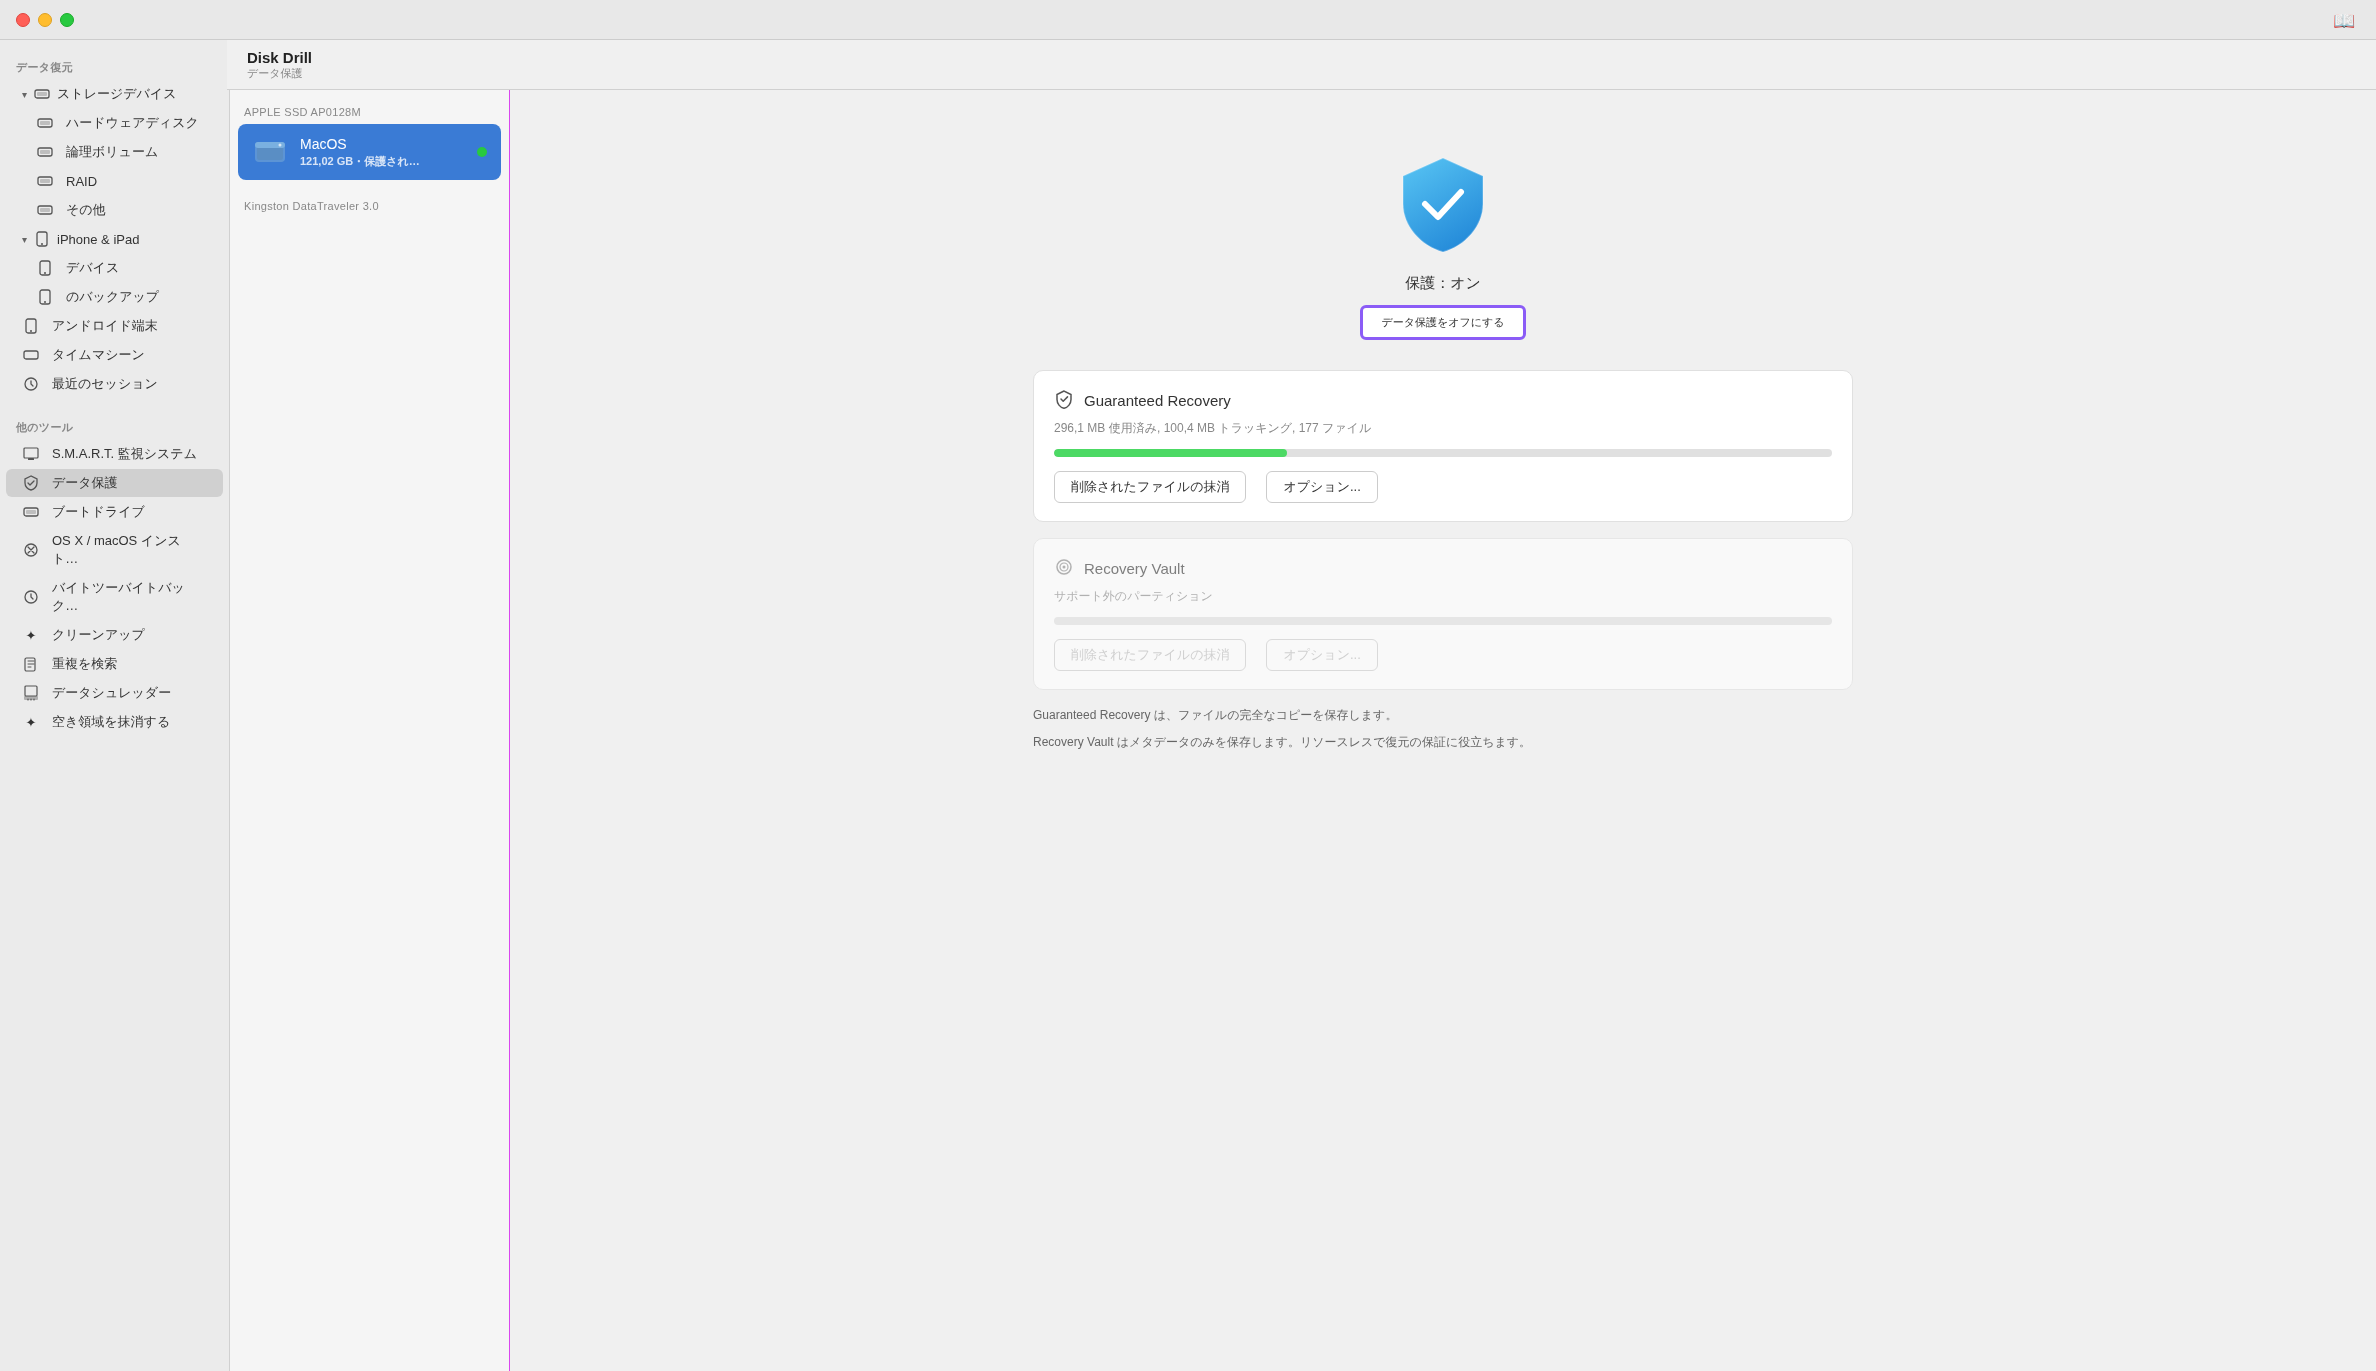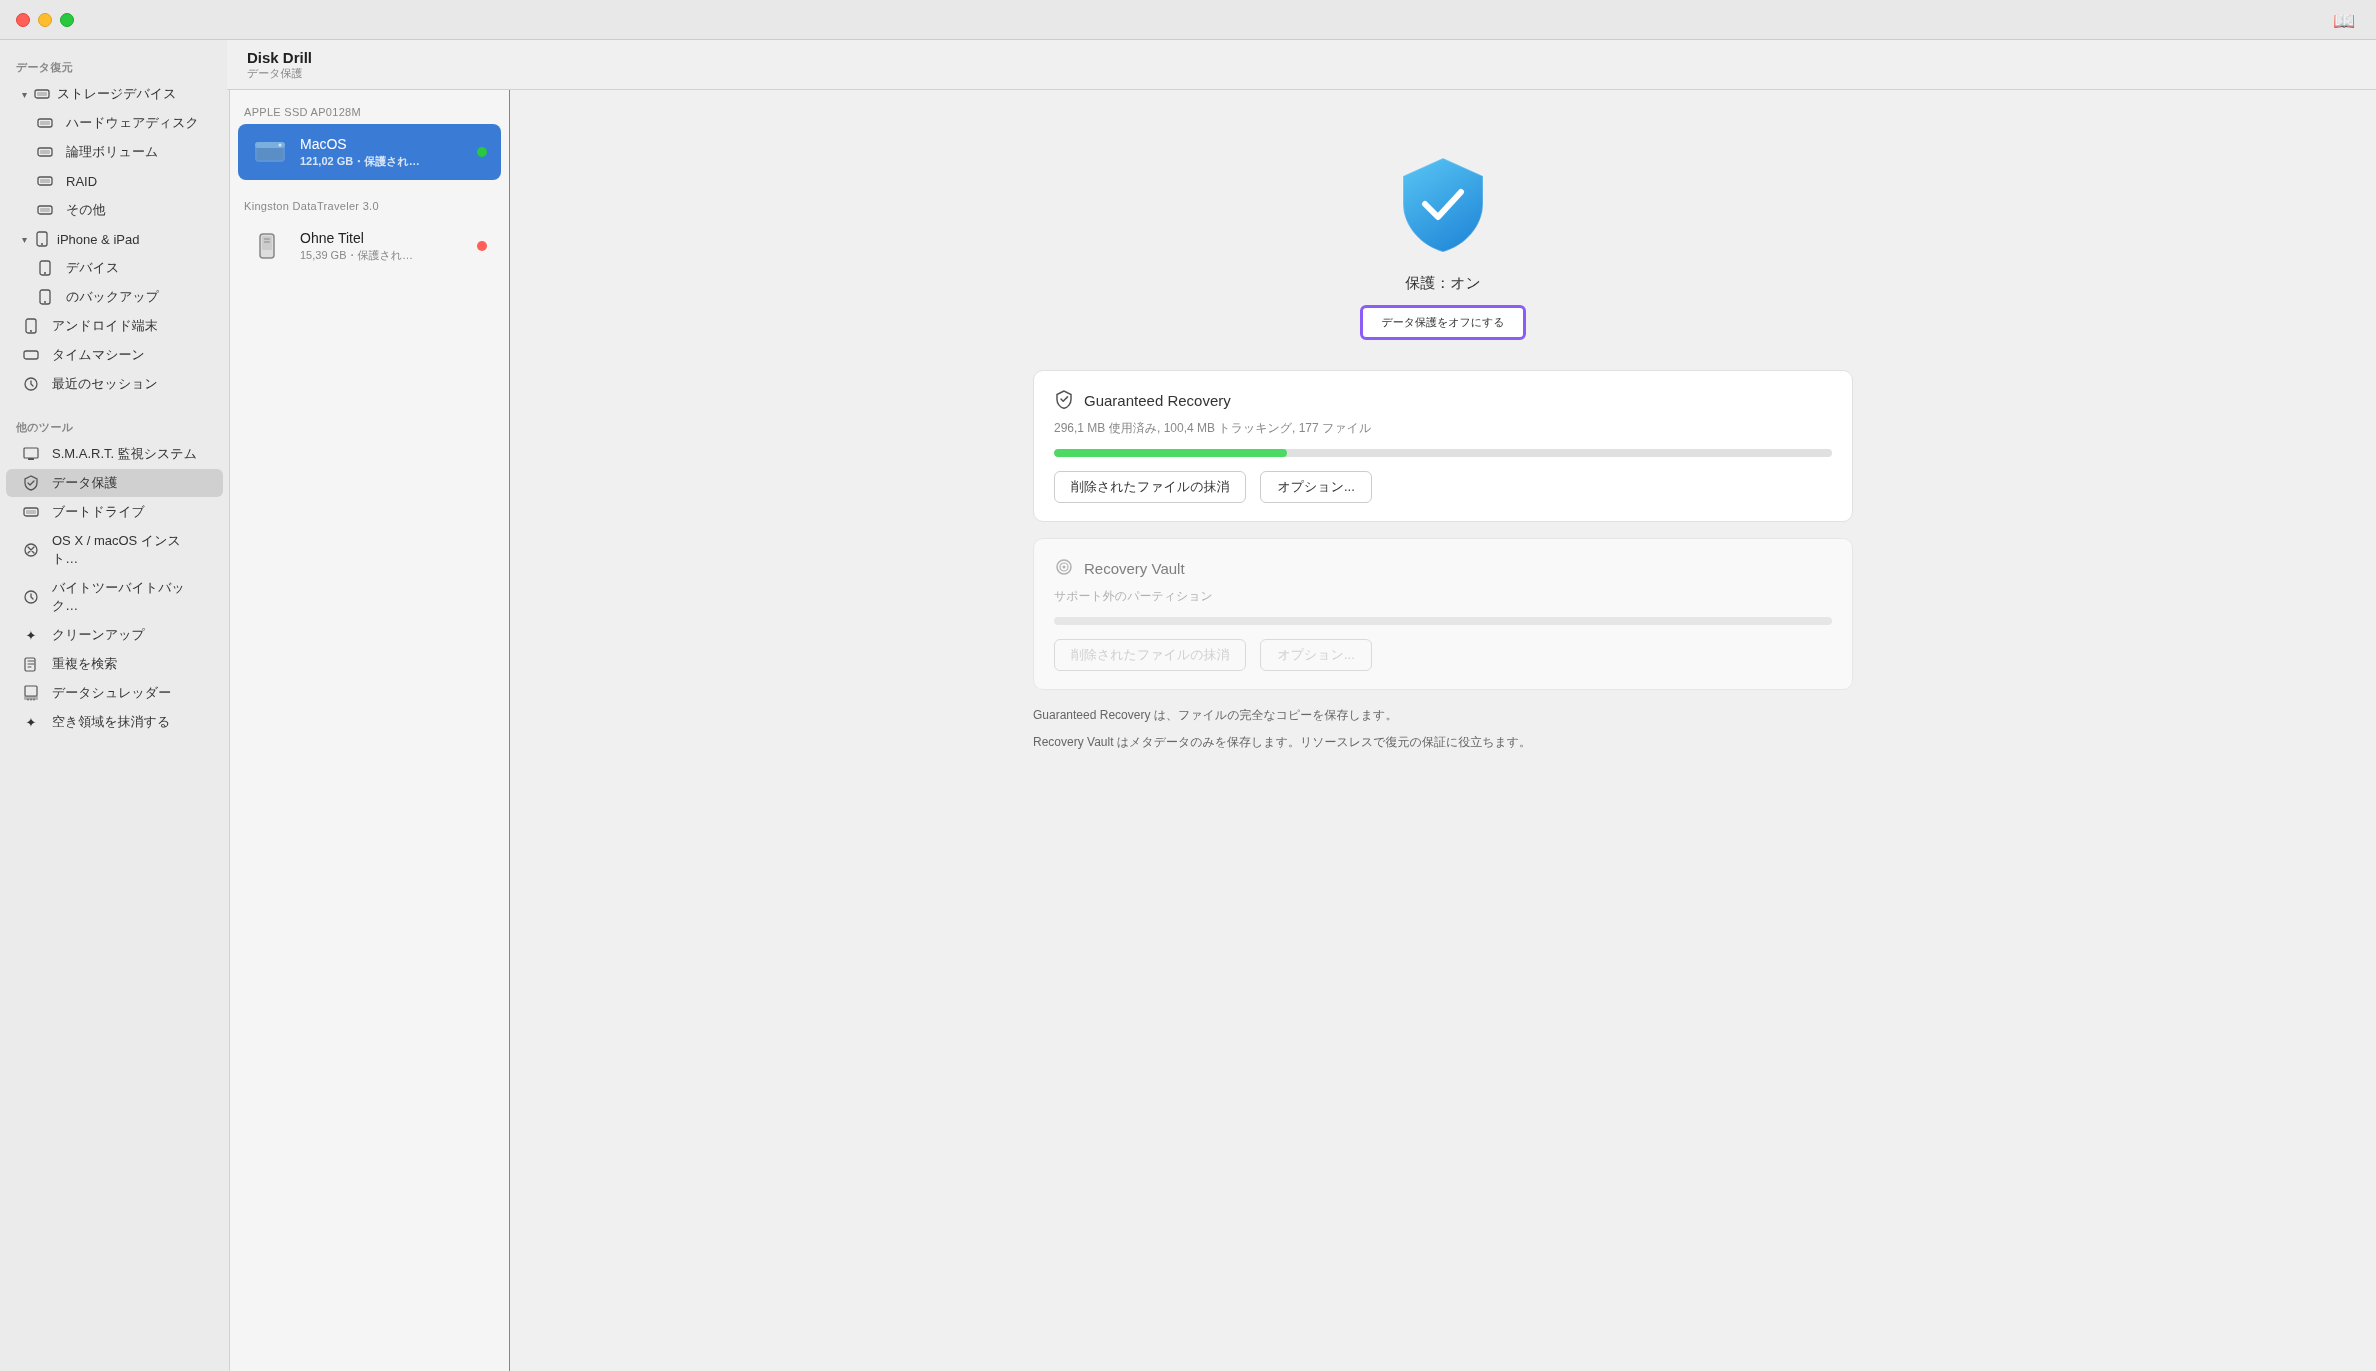--- a/index.html
+++ b/index.html
@@ -255,21 +255,21 @@
       overflow: hidden;
     }
     .progress-bar-fill {
       height: 100%;
       border-radius: 4px;
       background: #4cd964;
     }
 
     .card-buttons {
       display: flex;
-      gap: 14px;
+      gap: 20px;
     }
 
     .card-button {
       padding: 6px 16px;
       background: white;
       border: 1px solid #ccc;
       border-radius: 6px;
       font-size: 13px;
       cursor: pointer;
       color: #333;
@@ -532,35 +532,20 @@
         </div>
         <div style="flex:1; min-width:0;">
           <div class="drive-name">MacOS</div>
           <div class="drive-info">121,02 GB・保護され…</div>
         </div>
         <div class="status-dot green"></div>
       </div>
 
       <div class="drive-group-label" style="margin-top:12px;">Kingston DataTraveler 3.0</div>
 
-      <div class="drive-item">
-        <div class="drive-icon">
-          <svg width="36" height="36" viewBox="0 0 36 36" fill="none">
-            <rect x="8" y="6" width="14" height="24" rx="3" stroke="#888" stroke-width="1.5" fill="#ddd"></rect>
-            <rect x="10" y="8" width="10" height="14" rx="1" fill="#ccc"></rect>
-            <rect x="12" y="10" width="6" height="2" rx="0.5" fill="#aaa"></rect>
-            <rect x="12" y="13" width="6" height="2" rx="0.5" fill="#aaa"></rect>
-          </svg>
-        </div>
-        <div style="flex:1; min-width:0;">
-          <div class="drive-name">Ohne Titel</div>
-          <div class="drive-info">15,39 GB・保護され…</div>
-        </div>
-        <div class="status-dot red"></div>
-      </div>
     </div>
 
     <div class="right-panel">
       <div class="right-panel-inner">
 
         <div class="shield-area">
 
           <div class="shield-svg-container">
             <svg width="110" height="110" viewBox="0 0 110 110" fill="none" xmlns="http://www.w3.org/2000/svg">
               <defs>

